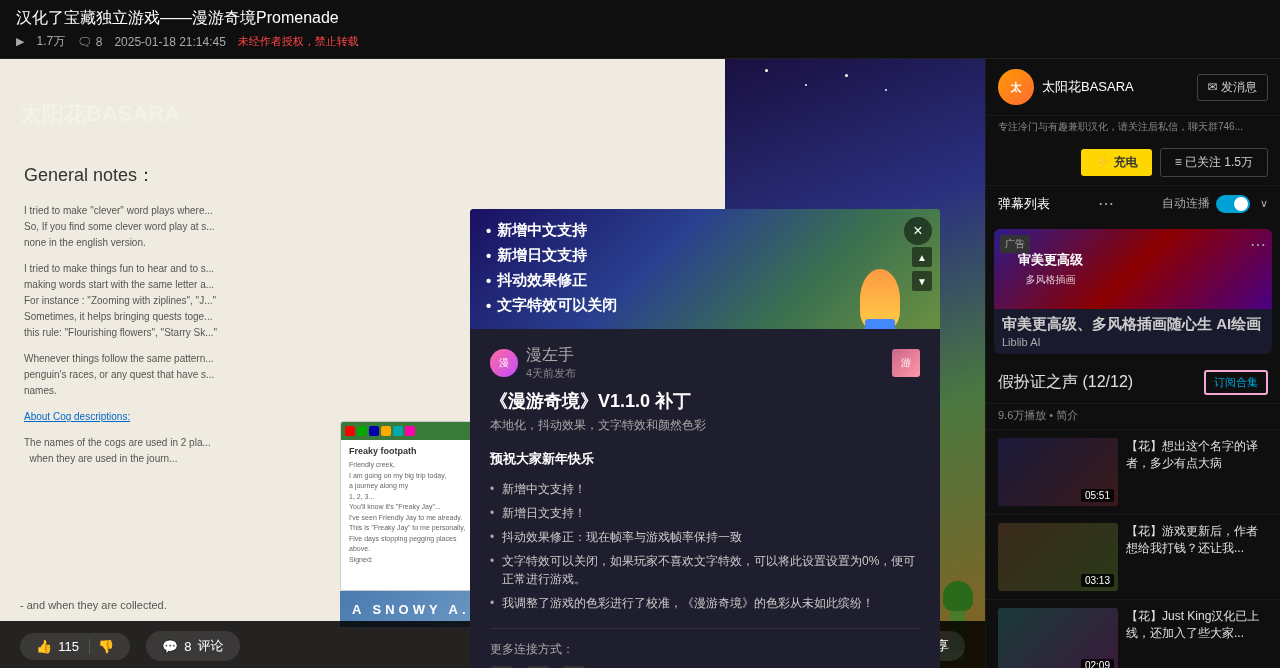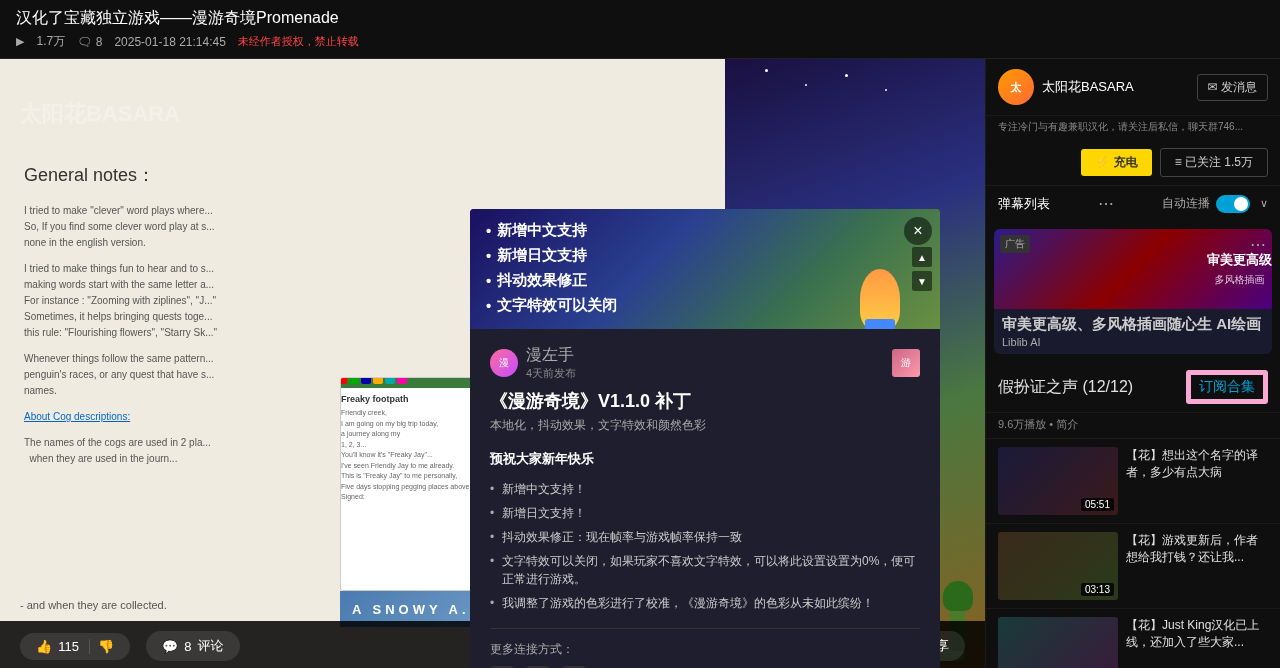--- a/index.html
+++ b/index.html
@@ -67,21 +67,21 @@
     .follow-btn { background: transparent; border: 1px solid #444; color: #ccc; padding: 5px 14px; border-radius: 3px; cursor: pointer; font-size: 12px; }
     .bullet-header { display: flex; align-items: center; justify-content: space-between; padding: 8px 12px; }
     .bullet-title { font-size: 13px; color: #fff; }
     .bullet-options { color: #aaa; font-size: 16px; cursor: pointer; }
     .auto-connect { display: flex; align-items: center; gap: 6px; font-size: 12px; color: #aaa; }
     .toggle { width: 34px; height: 18px; background: #00a1d6; border-radius: 9px; position: relative; cursor: pointer; }
     .toggle::after { content: ''; position: absolute; width: 14px; height: 14px; background: #fff; border-radius: 50%; top: 2px; right: 2px; }
 
     
     .ad-card { margin: 8px; border-radius: 6px; overflow: hidden; background: #1a1a2e; position: relative; }
-    .ad-img { width: 100%; height: 80px; background: linear-gradient(135deg, #2d1b8a, #8b0000, #4a0080); display: flex; align-items: center; justify-content: flex-end; padding-left: 24px; }
+    .ad-img { width: 100%; height: 80px; background: linear-gradient(135deg, #2d1b8a, #8b0000, #4a0080); display: flex; align-items: center; justify-content: flex-start; padding-left: 24px; }
     .ad-badge { position: absolute; top: 6px; left: 6px; background: #333; color: #aaa; font-size: 10px; padding: 2px 5px; border-radius: 2px; }
     .ad-text { padding: 6px 8px; font-size: 12px; color: #ccc; }
     .ad-title { font-weight: bold; font-size: 15px; margin-bottom: 2px; }
     .ad-more { position: absolute; top: 6px; right: 6px; color: #aaa; cursor: pointer; font-size: 16px; }
 
     
     .video-list-item { display: flex; gap: 8px; padding: 8px 12px; cursor: pointer; border-bottom: 1px solid #1a1a1a; }
     .thumb { width: 120px; height: 68px; background: #333; border-radius: 3px; flex-shrink: 0; position: relative; overflow: hidden; }
     .thumb-duration { position: absolute; bottom: 4px; right: 4px; background: rgba(0,0,0,0.8); color: #fff; font-size: 10px; padding: 1px 4px; border-radius: 2px; }
     .video-item-info { flex: 1; overflow: hidden; }
@@ -127,21 +127,21 @@
           <div class="watermark">太阳花BASARA</div>
           <div style="margin-top: 80px;">
             <div class="inner-heading">General notes：</div>
             <p class="inner-body">I tried to make "clever" word plays where...<br>So, If you find some clever word play at s...<br>none in the english version.</p>
             <p class="inner-body">I tried to make things fun to hear and to s...<br>making words start with the same letter a...<br>For instance : "Zooming with ziplines", "J..."<br>Sometimes, it helps bringing quests toge...<br>this rule: "Flourishing flowers", "Starry Sk..."</p>
             <p class="inner-body">Whenever things follow the same pattern...<br>penguin's races, or any quest that have s...<br>names.</p>
             <p class="inner-body" style="color:#0066cc; text-decoration:underline;">About Cog descriptions:</p>
             <p class="inner-body">The names of the cogs are used in 2 pla...<br>&nbsp;&nbsp;when they are used in the journ...</p>
           </div>
 
-          <div style="position:absolute; bottom:80px; left:340px; width:140px; height:214px; background:#fff; border:1px solid #ccc; border-radius:3px; overflow:hidden;">
+          <div style="position:absolute; bottom:80px; left:340px; width:140px; height:170px; background:#fff; border:1px solid #ccc; border-radius:3px; padding:8px; overflow:hidden;">
             <div style="background:#3a7a3a; padding:4px; margin:-8px -8px 6px; display:flex; gap:2px; flex-wrap:wrap;">
               <div style="width:10px;height:10px;background:#f00;border-radius:2px;"></div>
               <div style="width:10px;height:10px;background:#0a0;border-radius:2px;"></div>
               <div style="width:10px;height:10px;background:#00a;border-radius:2px;"></div>
               <div style="width:10px;height:10px;background:#fa0;border-radius:2px;"></div>
               <div style="width:10px;height:10px;background:#0aa;border-radius:2px;"></div>
               <div style="width:10px;height:10px;background:#f0a;border-radius:2px;"></div>
             </div>
             <div style="font-size:9px; color:#333; font-weight:bold; margin-bottom:4px;">Freaky footpath</div>
             <div style="font-size:7px; color:#666; line-height:1.5;">
@@ -303,21 +303,21 @@
         <div class="ad-badge">广告</div>
         <div class="ad-more">⋯</div>
         <div class="ad-text">
           <div class="ad-title">审美更高级、多风格插画随心生 AI绘画</div>
           <div style="font-size:11px; color:#aaa;">Liblib AI</div>
         </div>
       </div>
 
       <div style="display:flex; align-items:center; justify-content:space-between; padding:8px 12px; border-bottom:1px solid #1a1a1a;">
         <span style="font-size:16px; color:#e0e0e0;">假扮证之声 (12/12)</span>
-        <button style="background:transparent; border:5px solid #f9a8d4; color:#00a1d6; padding:3px 8px; border-radius:3px; cursor:pointer; font-size:14px;">订阅合集</button>
+        <button style="background:transparent; border:2px solid #f9a8d4; color:#00a1d6; padding:3px 8px; border-radius:3px; cursor:pointer; font-size:11px;">订阅合集</button>
       </div>
       <div style="padding:4px 12px 6px; font-size:11px; color:#888; border-bottom:1px solid #1a1a1a;">9.6万播放  • 简介</div>
 
       <div>
 
         <div class="video-list-item">
           <div class="thumb thumb-1">
             <span class="thumb-duration">05:51</span>
           </div>
           <div class="video-item-info">

